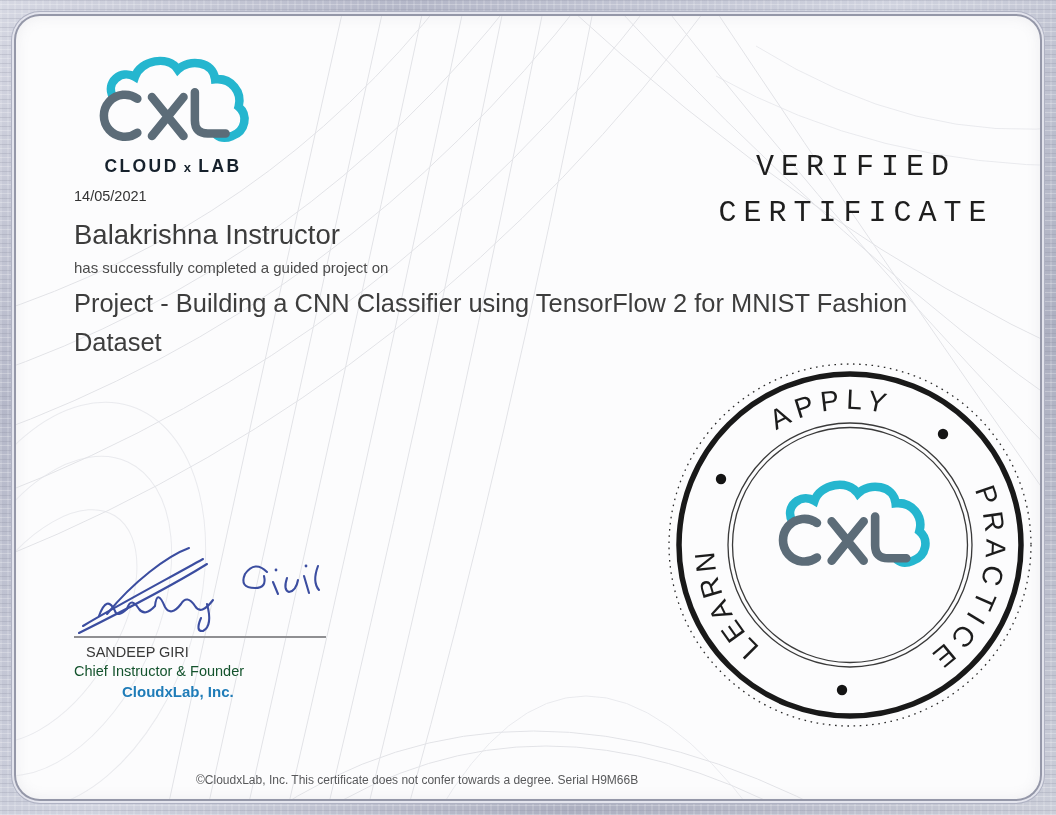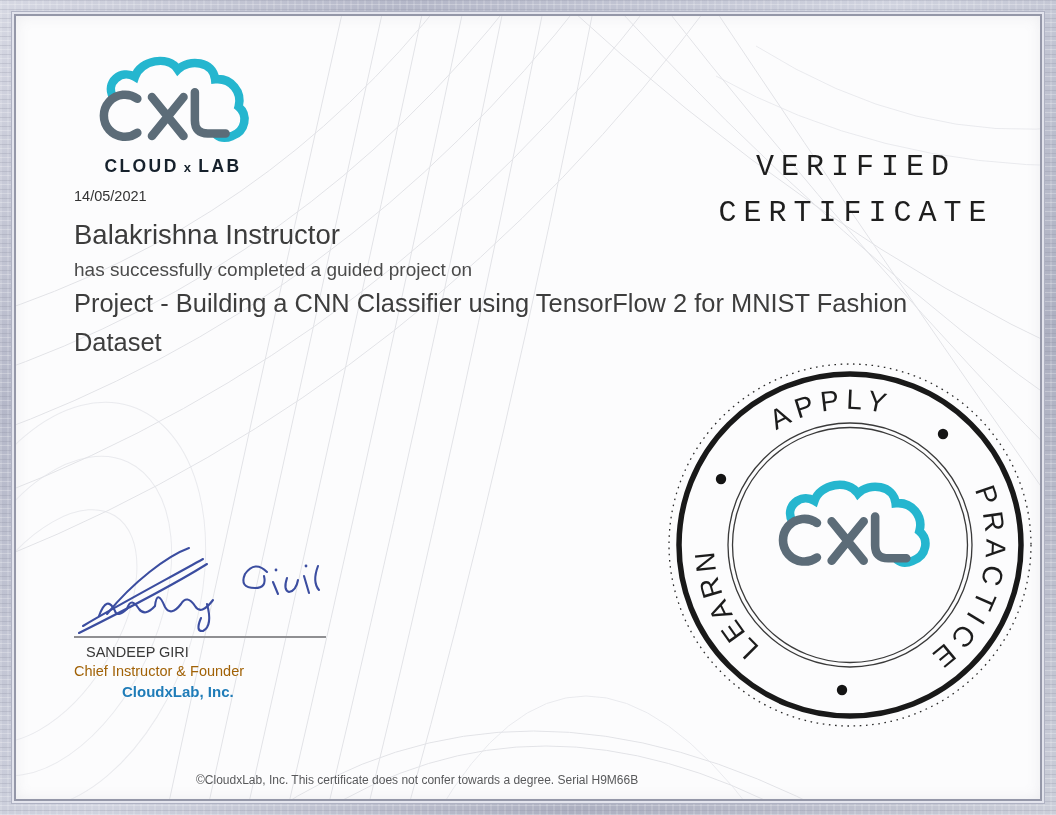--- a/index.html
+++ b/index.html
@@ -10,44 +10,45 @@
   .frame {
     position:absolute; inset:0;
     background:
       repeating-linear-gradient(0deg, rgba(255,255,255,.25) 0 1px, rgba(0,0,0,0) 1px 4px, rgba(130,133,152,.22) 4px 5px, rgba(0,0,0,0) 5px 9px),
       repeating-linear-gradient(90deg, rgba(255,255,255,.14) 0 2px, rgba(0,0,0,0) 2px 7px),
       linear-gradient(135deg, #d6d8e3 0%, #b4b7c8 22%, #d0d3df 48%, #acafc0 74%, #cbced9 100%);
   }
   .paper {
     position:absolute; inset:16px; background:#fcfcfd;
     box-shadow: 0 0 0 2px #9497a8, 0 0 0 4px #e3e4ed, 0 0 0 5px #afb2c3, inset 0 0 14px rgba(120,122,140,.12);
+    border-radius: 24px;
   }
   .pattern { position:absolute; left:0; top:0; z-index:0; }
   .content { position:absolute; inset:0; z-index:1; }
 
   .header-logo { position:absolute; left:76px; top:42px; overflow:visible; }
   .wordmark { position:absolute; left:74px; top:140px; width:166px; text-align:center;
     font-size:17.5px; font-weight:bold; letter-spacing:2.4px; color:#16212c; white-space:nowrap; }
   .wordmark .wm-x { font-size:13px; margin:0 5px; }
 
   .date { position:absolute; left:58px; top:172px; font-size:14.5px; color:#333; }
 
   .verified { position:absolute; left:620px; top:128px; width:440px; text-align:center;
     font-family:"Liberation Mono","DejaVu Sans Mono",monospace; font-size:30px; letter-spacing:7px;
     line-height:46px; color:#1e1e1e; white-space:nowrap; }
 
   .recipient { position:absolute; left:58px; top:203px; font-size:27.5px; color:#3c3c3c; white-space:nowrap; }
-  .statement { position:absolute; left:58px; top:243px; font-size:19px; color:#4b4b4b; }
+  .statement { position:absolute; left:58px; top:243px; font-size:15px; color:#4b4b4b; }
   .course-title { position:absolute; left:58px; top:268px; font-size:26.5px; line-height:38.5px;
     color:#3d3d3d; white-space:nowrap; transform:scaleX(.96); transform-origin:left top; }
 
   .signature { position:absolute; left:55px; top:520px; overflow:visible; }
   .sig-line { position:absolute; left:58px; top:620px; width:252px; height:2px; background:#8f8f92; }
   .sig-name { position:absolute; left:70px; top:628px; font-size:14.5px; color:#393939; }
-  .sig-role { position:absolute; left:58px; top:647px; font-size:14.5px; color:#a16207; }
+  .sig-role { position:absolute; left:58px; top:647px; font-size:14.5px; color:#14532d; }
   .sig-company { position:absolute; left:58px; top:667px; font-size:15px; font-weight:bold; color:#1f7cb8; cursor:pointer;margin-left:48px; }
 
   .seal { position:absolute; left:639px; top:334px; }
   .seal-word { font-family:"Liberation Sans", sans-serif; font-size:28px; fill:#1c1c1c; }
 
   .footer { position:absolute; left:180px; top:757px; width:392px; text-align:center;
     font-size:12px; color:#58595b; white-space:nowrap; }
 </style>
 </head>
 <body>

